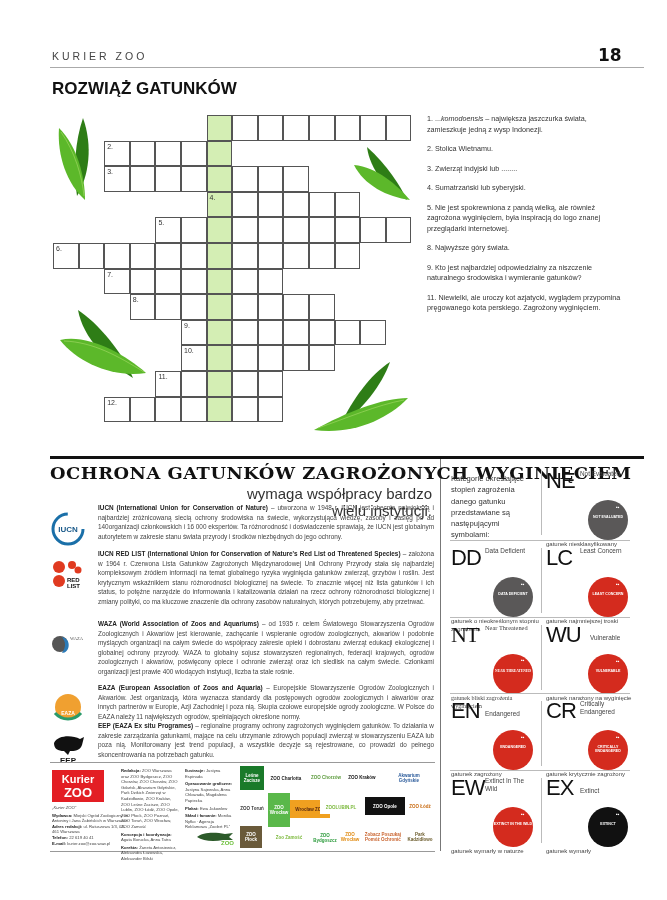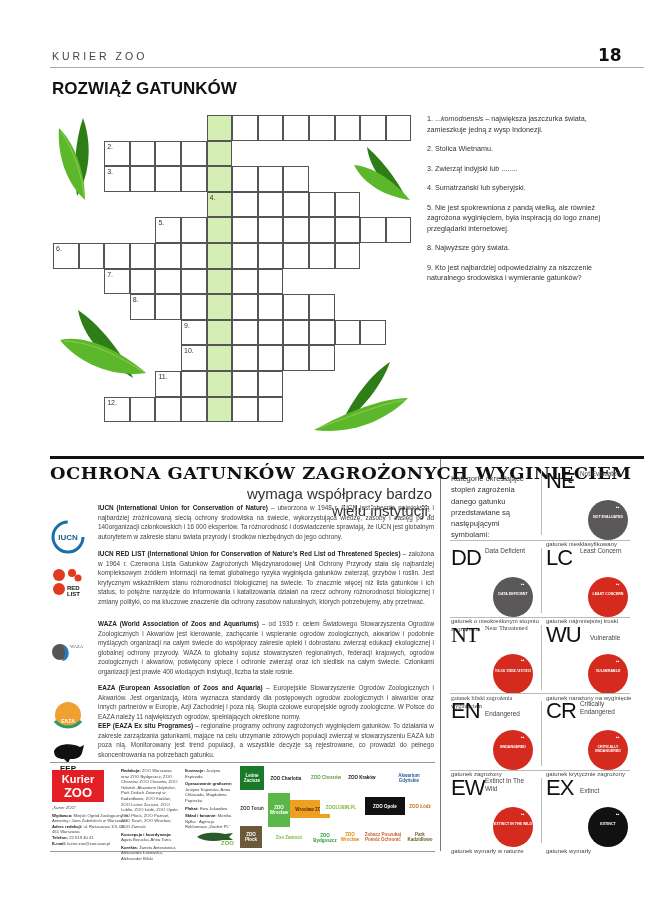--- a/index.html
+++ b/index.html
@@ -13,21 +13,21 @@
   .cell{position:absolute;width:25.6px;height:25.6px;box-sizing:border-box;border:1px solid #555;background:#fff;font-size:7px;color:#333;padding:1px 2px;}
   .cell.key{background:#d4eeb4;}
   .leaf{position:absolute;}
   .clues{left:427px;top:114px;width:196px;font-size:7.2px;line-height:10.5px;color:#333;}
   .clues p{margin:0 0 9px 0;}
   .thick-rule{left:50px;top:456px;width:594px;height:3px;background:#111;}
   .vdivider{left:440px;top:459px;width:1px;height:392px;background:#777;}
   .section-title{left:50px;top:463px;font-size:17.5px;font-weight:bold;letter-spacing:0.5px;color:#111;font-family:"DejaVu Serif",serif;transform:scaleX(1.02);transform-origin:left;}
   .section-sub{left:232px;top:485px;font-size:15px;color:#333;width:200px;text-align:right;}
   .org{position:absolute;left:50px;width:386px;}
-  .org .logo{position:absolute;left:0;top:16px;width:36px;height:36px;}
+  .org .logo{position:absolute;left:0;top:8px;width:36px;height:36px;}
   .org .txt{position:absolute;left:48px;top:0;width:336px;font-size:6.4px;line-height:9.6px;color:#444;text-align:justify;}
   .org .txt b{color:#222;}
   .cat-intro{left:451px;top:473px;width:82px;font-size:7.6px;line-height:11.3px;color:#333;}
   .cat{position:absolute;width:90px;height:95px;}
   .cat .code{position:absolute;left:0;top:0;font-size:22px;color:#111;letter-spacing:-1px;}
   .cat .name{position:absolute;top:2px;font-size:6.4px;line-height:8px;color:#444;}
   .cat .badge{position:absolute;left:42px;top:32px;width:40px;height:40px;border-radius:50% 50% 50% 0;transform:rotate(0deg);}
   .cat .badge-label{position:absolute;left:0;right:0;top:15px;font-size:3.6px;color:#fff;text-align:center;font-weight:bold;}
   .cat .badge-icon{position:absolute;right:4px;top:4px;width:8px;height:7px;font-size:5px;color:#fff;}
   .cat .desc{position:absolute;left:0;top:72px;font-size:6px;line-height:8px;color:#444;width:90px;}
@@ -162,20 +162,21 @@
   </div>
 
 <div class="abs clues" id="clues">
     <p><span>1.</span> <span>...</span><i>komodoensis</i><span> – największa jaszczurka świata, zamieszkuje jedną z wysp Indonezji.</span></p>
     <p><span>2.</span> <span>Stolica Wietnamu.</span></p>
     <p><span>3.</span> <span>Zwierząt indyjski lub ........</span></p>
     <p><span>4.</span> <span>Sumatrzański lub syberyjski.</span></p>
     <p><span>5.</span> <span>Nie jest spokrewniona z pandą wielką, ale również zagrożona wyginięciem, była inspiracją do logo znanej przeglądarki internetowej.</span></p>
     <p><span>8.</span> <span>Najwyższe góry świata.</span></p>
     <p><span>9.</span> <span>Kto jest najbardziej odpowiedzialny za niszczenie naturalnego środowiska i wymieranie gatunków?</span></p>
+    <p><span>11.</span> <span>Niewielki, ale uroczy kot azjatycki, wyglądem przypomina pręgowanego kota perskiego. Zagrożony wyginięciem.</span></p>
   </div>
 
 <div class="abs thick-rule"></div>
 <div class="abs vdivider"></div>
 
 <div class="abs section-title">OCHRONA GATUNKÓW ZAGROŻONYCH WYGINIĘCIEM</div>
 <div class="abs section-sub">wymaga współpracy bardzo wielu instytucji.</div>
 
 <div id="orgs">
     <div class="org" style="top: 503px;">

